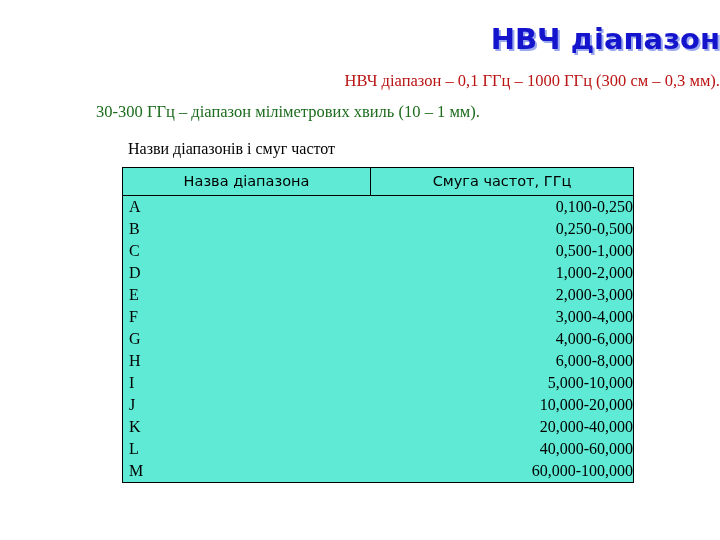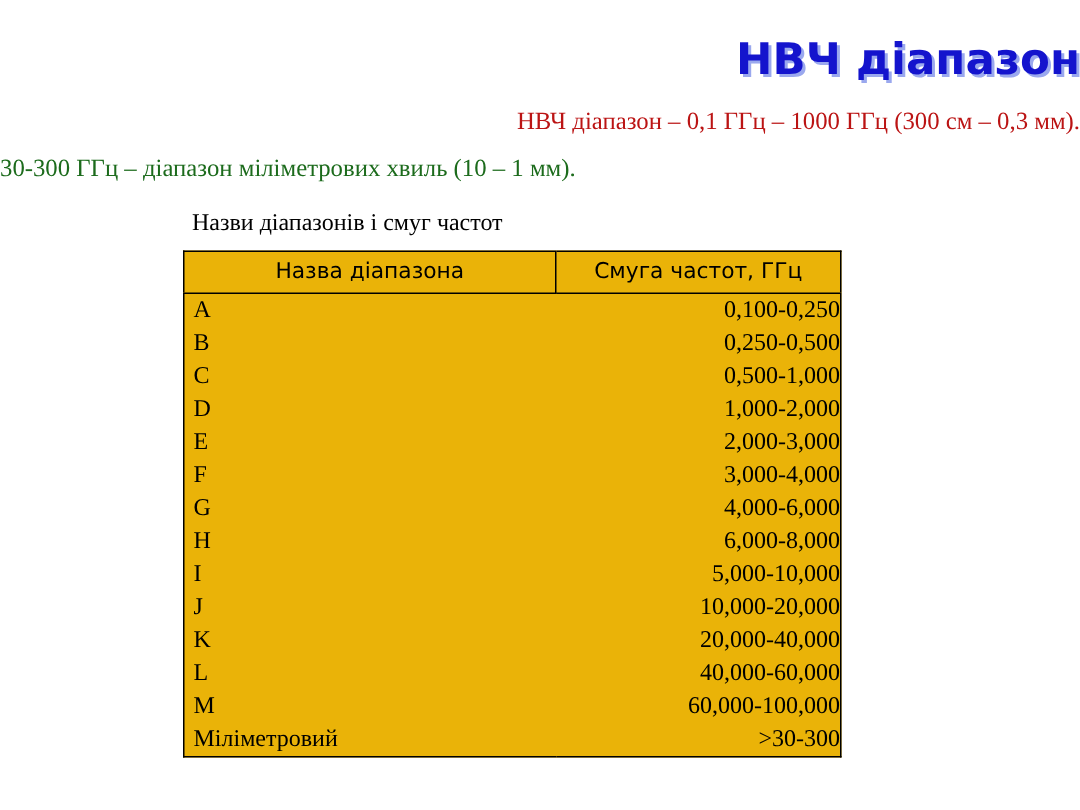--- a/index.html
+++ b/index.html
@@ -43,46 +43,46 @@
     font-family: "Liberation Serif", "DejaVu Serif", serif;
     font-size: 16.5px;
     color: #bb1414;
     white-space: nowrap;
   }
   .line-green {
     position: absolute;
     top: 102px;
     left: 0;
     width: 576px;
-    text-align: left;
+    text-align: center;
     font-family: "Liberation Serif", "DejaVu Serif", serif;
     font-size: 16.5px;
     color: #1c6b1c;
     white-space: nowrap;
   }
   .line-black {
     position: absolute;
     top: 140px;
     left: 128px;
     font-family: "Liberation Serif", "DejaVu Serif", serif;
     font-size: 16px;
     color: #000000;
     white-space: nowrap;
   }
 
   
   .freq-table {
     position: absolute;
     left: 122px;
     top: 167px;
-    width: 439px;
+    width: 512px;
     border: 1.6px solid #000000;
     border-collapse: collapse;
     box-sizing: border-box;
-    background: #eab308;
+    background: #5eead4;
   }
   .freq-table .hdr-row .hdr-cell {
     border-bottom: 1.6px solid #000000;
     font-family: "DejaVu Sans", "Liberation Sans", sans-serif;
     font-size: 14.5px;
     text-align: center;
     padding: 5px 4px 6px 4px;
     font-weight: normal;
     color: #000000;
     white-space: nowrap;
@@ -177,18 +177,14 @@
       <td class="cell-band">20,000-40,000</td>
     </tr>
     <tr class="data-row">
       <td class="cell-name">L</td>
       <td class="cell-band">40,000-60,000</td>
     </tr>
     <tr class="data-row">
       <td class="cell-name">M</td>
       <td class="cell-band">60,000-100,000</td>
     </tr>
-    <tr class="data-row">
-      <td class="cell-name">Міліметровий</td>
-      <td class="cell-band">&gt;30-300</td>
-    </tr>
   </tbody>
 </table>
 
 </body></html>

